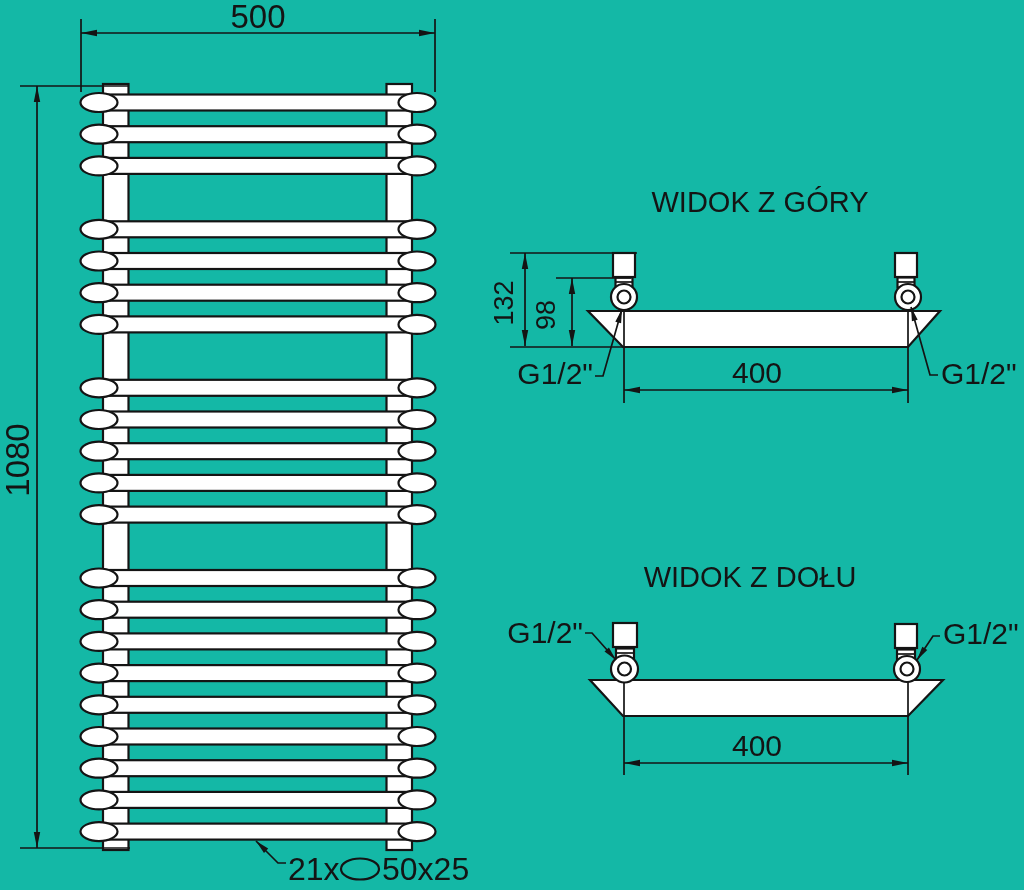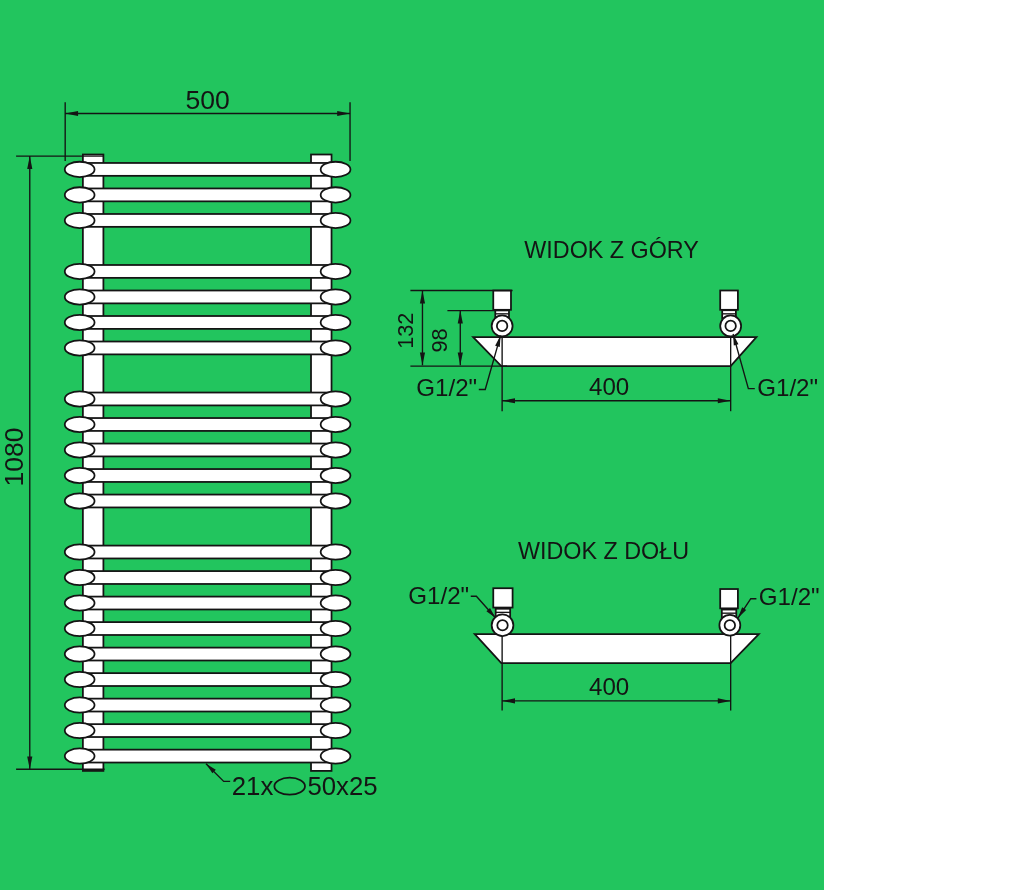--- a/index.html
+++ b/index.html
@@ -1,20 +1,20 @@
 <!DOCTYPE html>
 <html><head>
 <meta charset="utf-8">
 <style>
   html, body { margin: 0; padding: 0; background: #ffffff; }
   .canvas {
     position: relative;
-    width: 824px;
+    width: 1024px;
     height: 890px;
-    background: #22c55e;
+    background: #14b8a6;
     color: #141414;
     font-family: "Liberation Sans", sans-serif;
   }
   svg { display: block; width: 100%; height: 100%; }
   text {
     fill: currentColor;
     font-family: "Liberation Sans", sans-serif;
   }
   .t-dim   { font-size: 33px; }
   .t-dim-m { font-size: 30px; }

